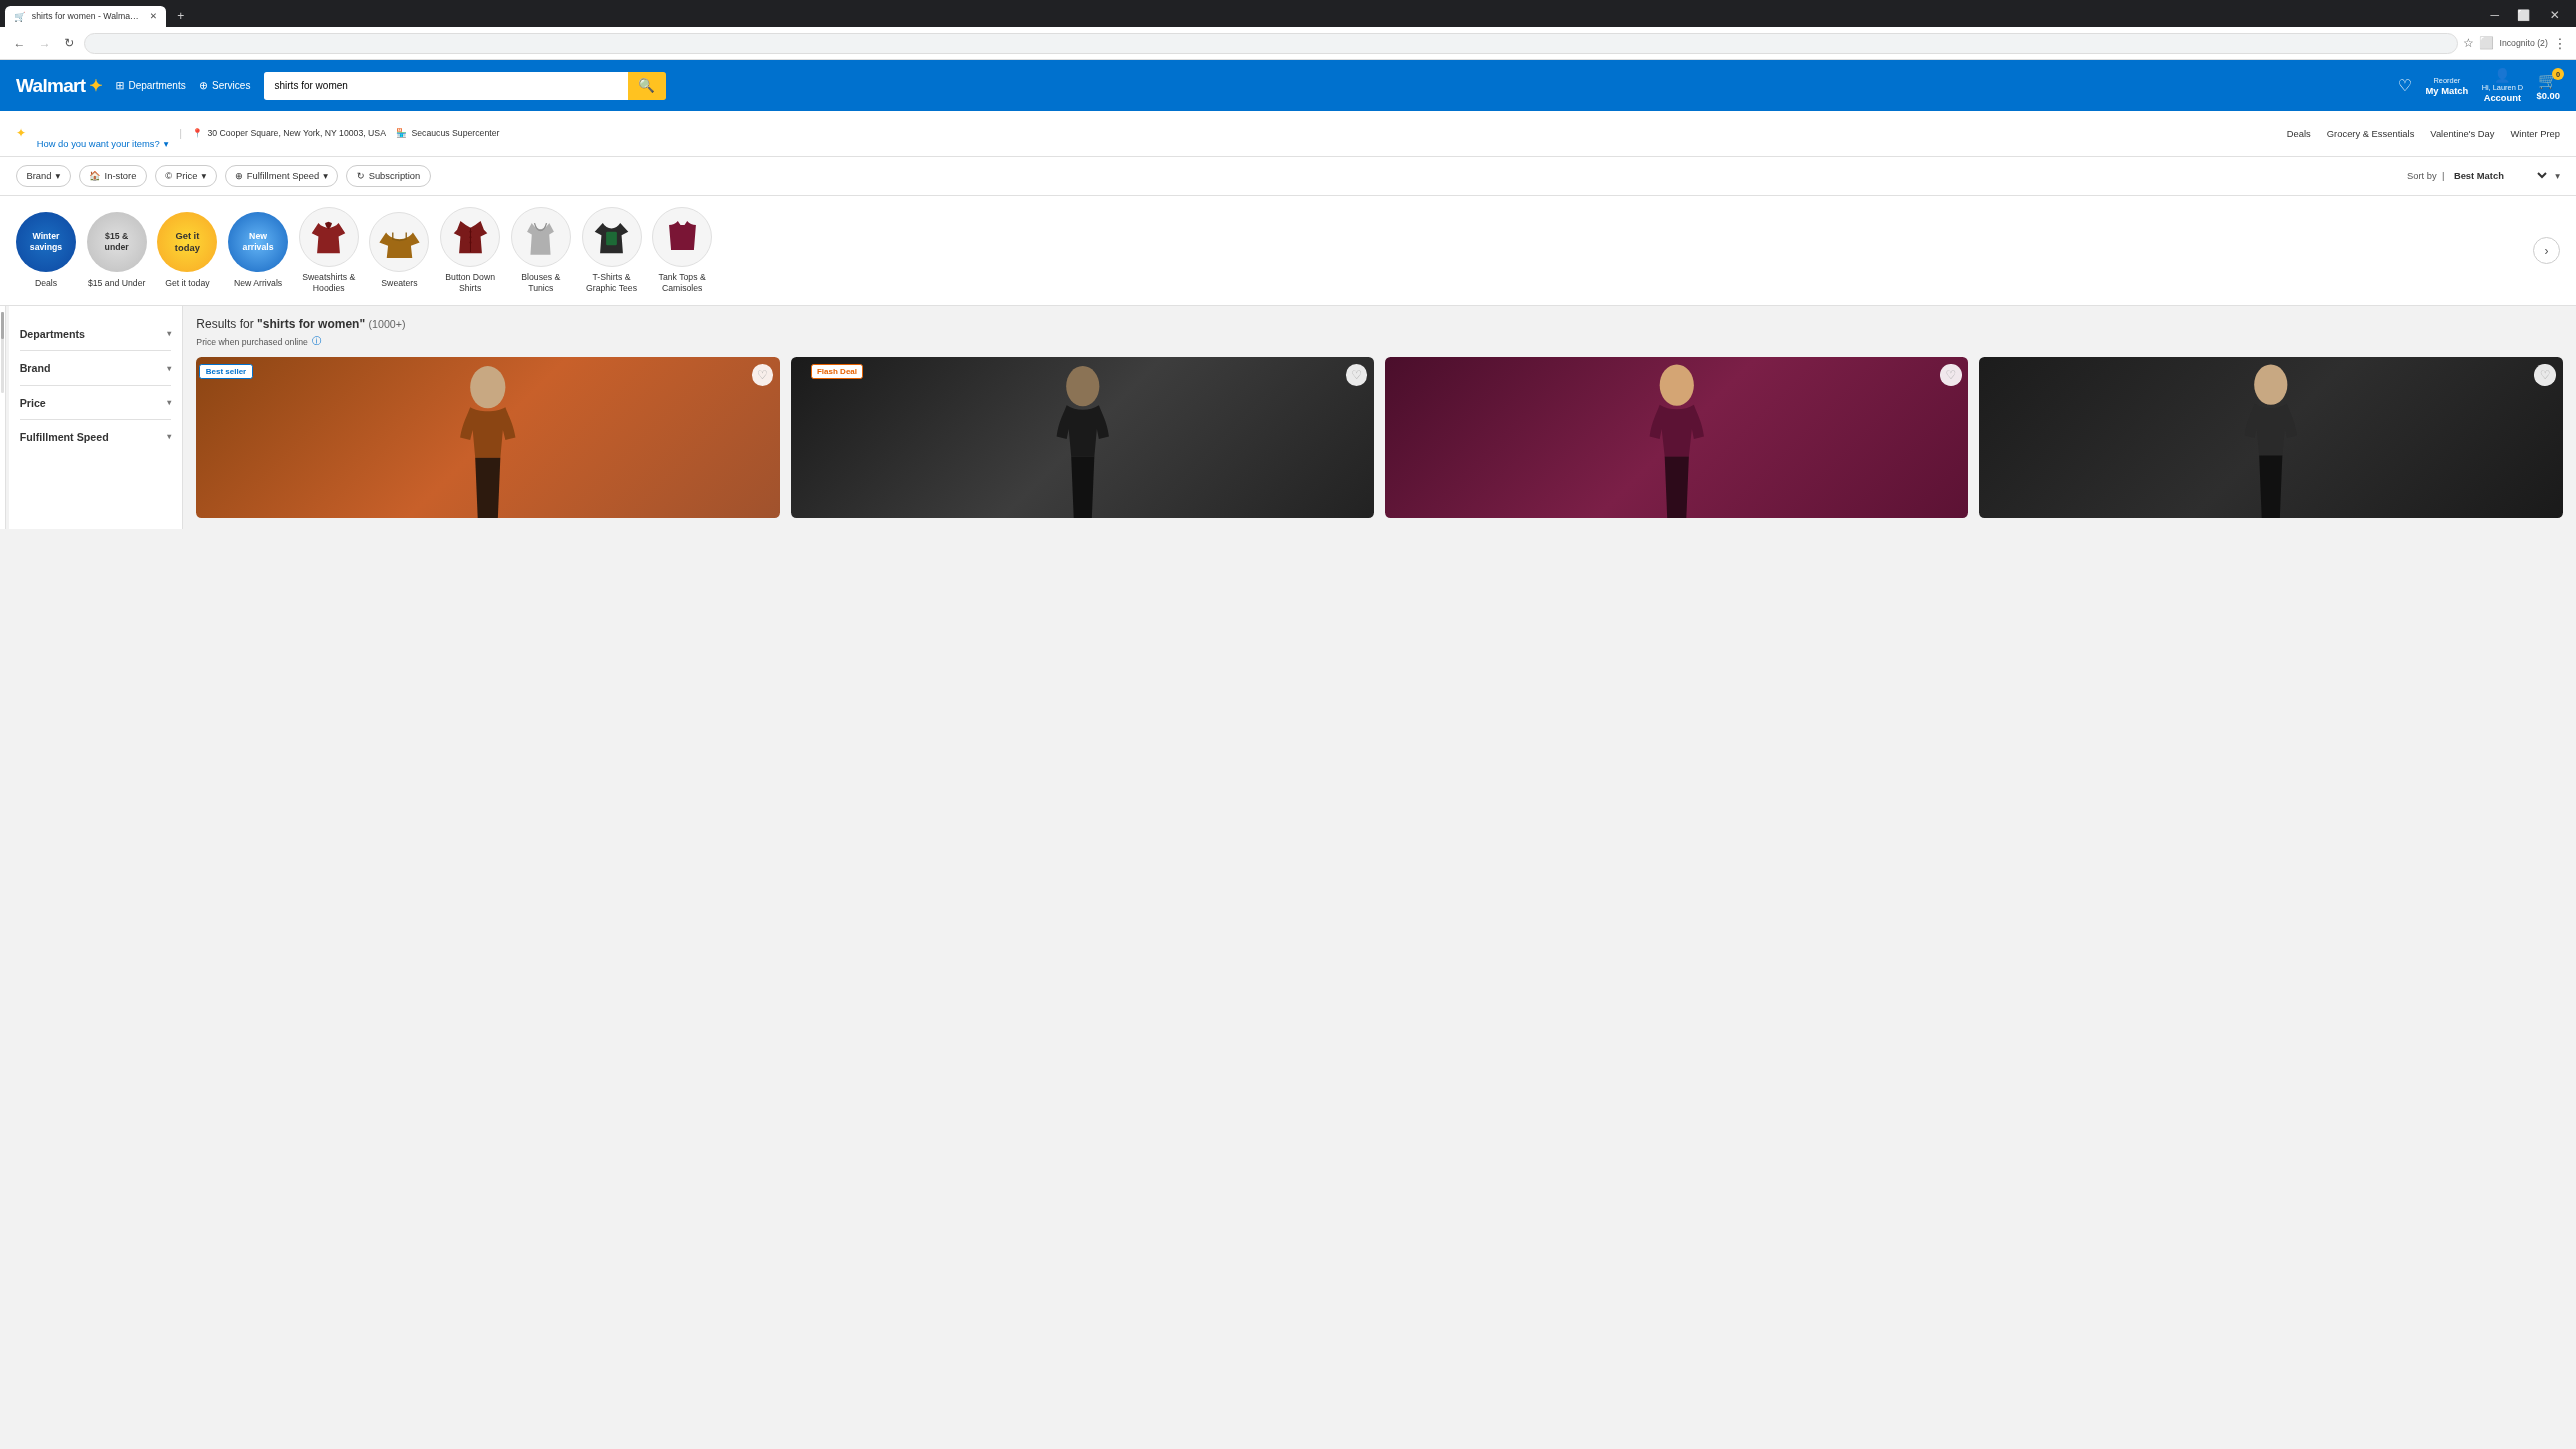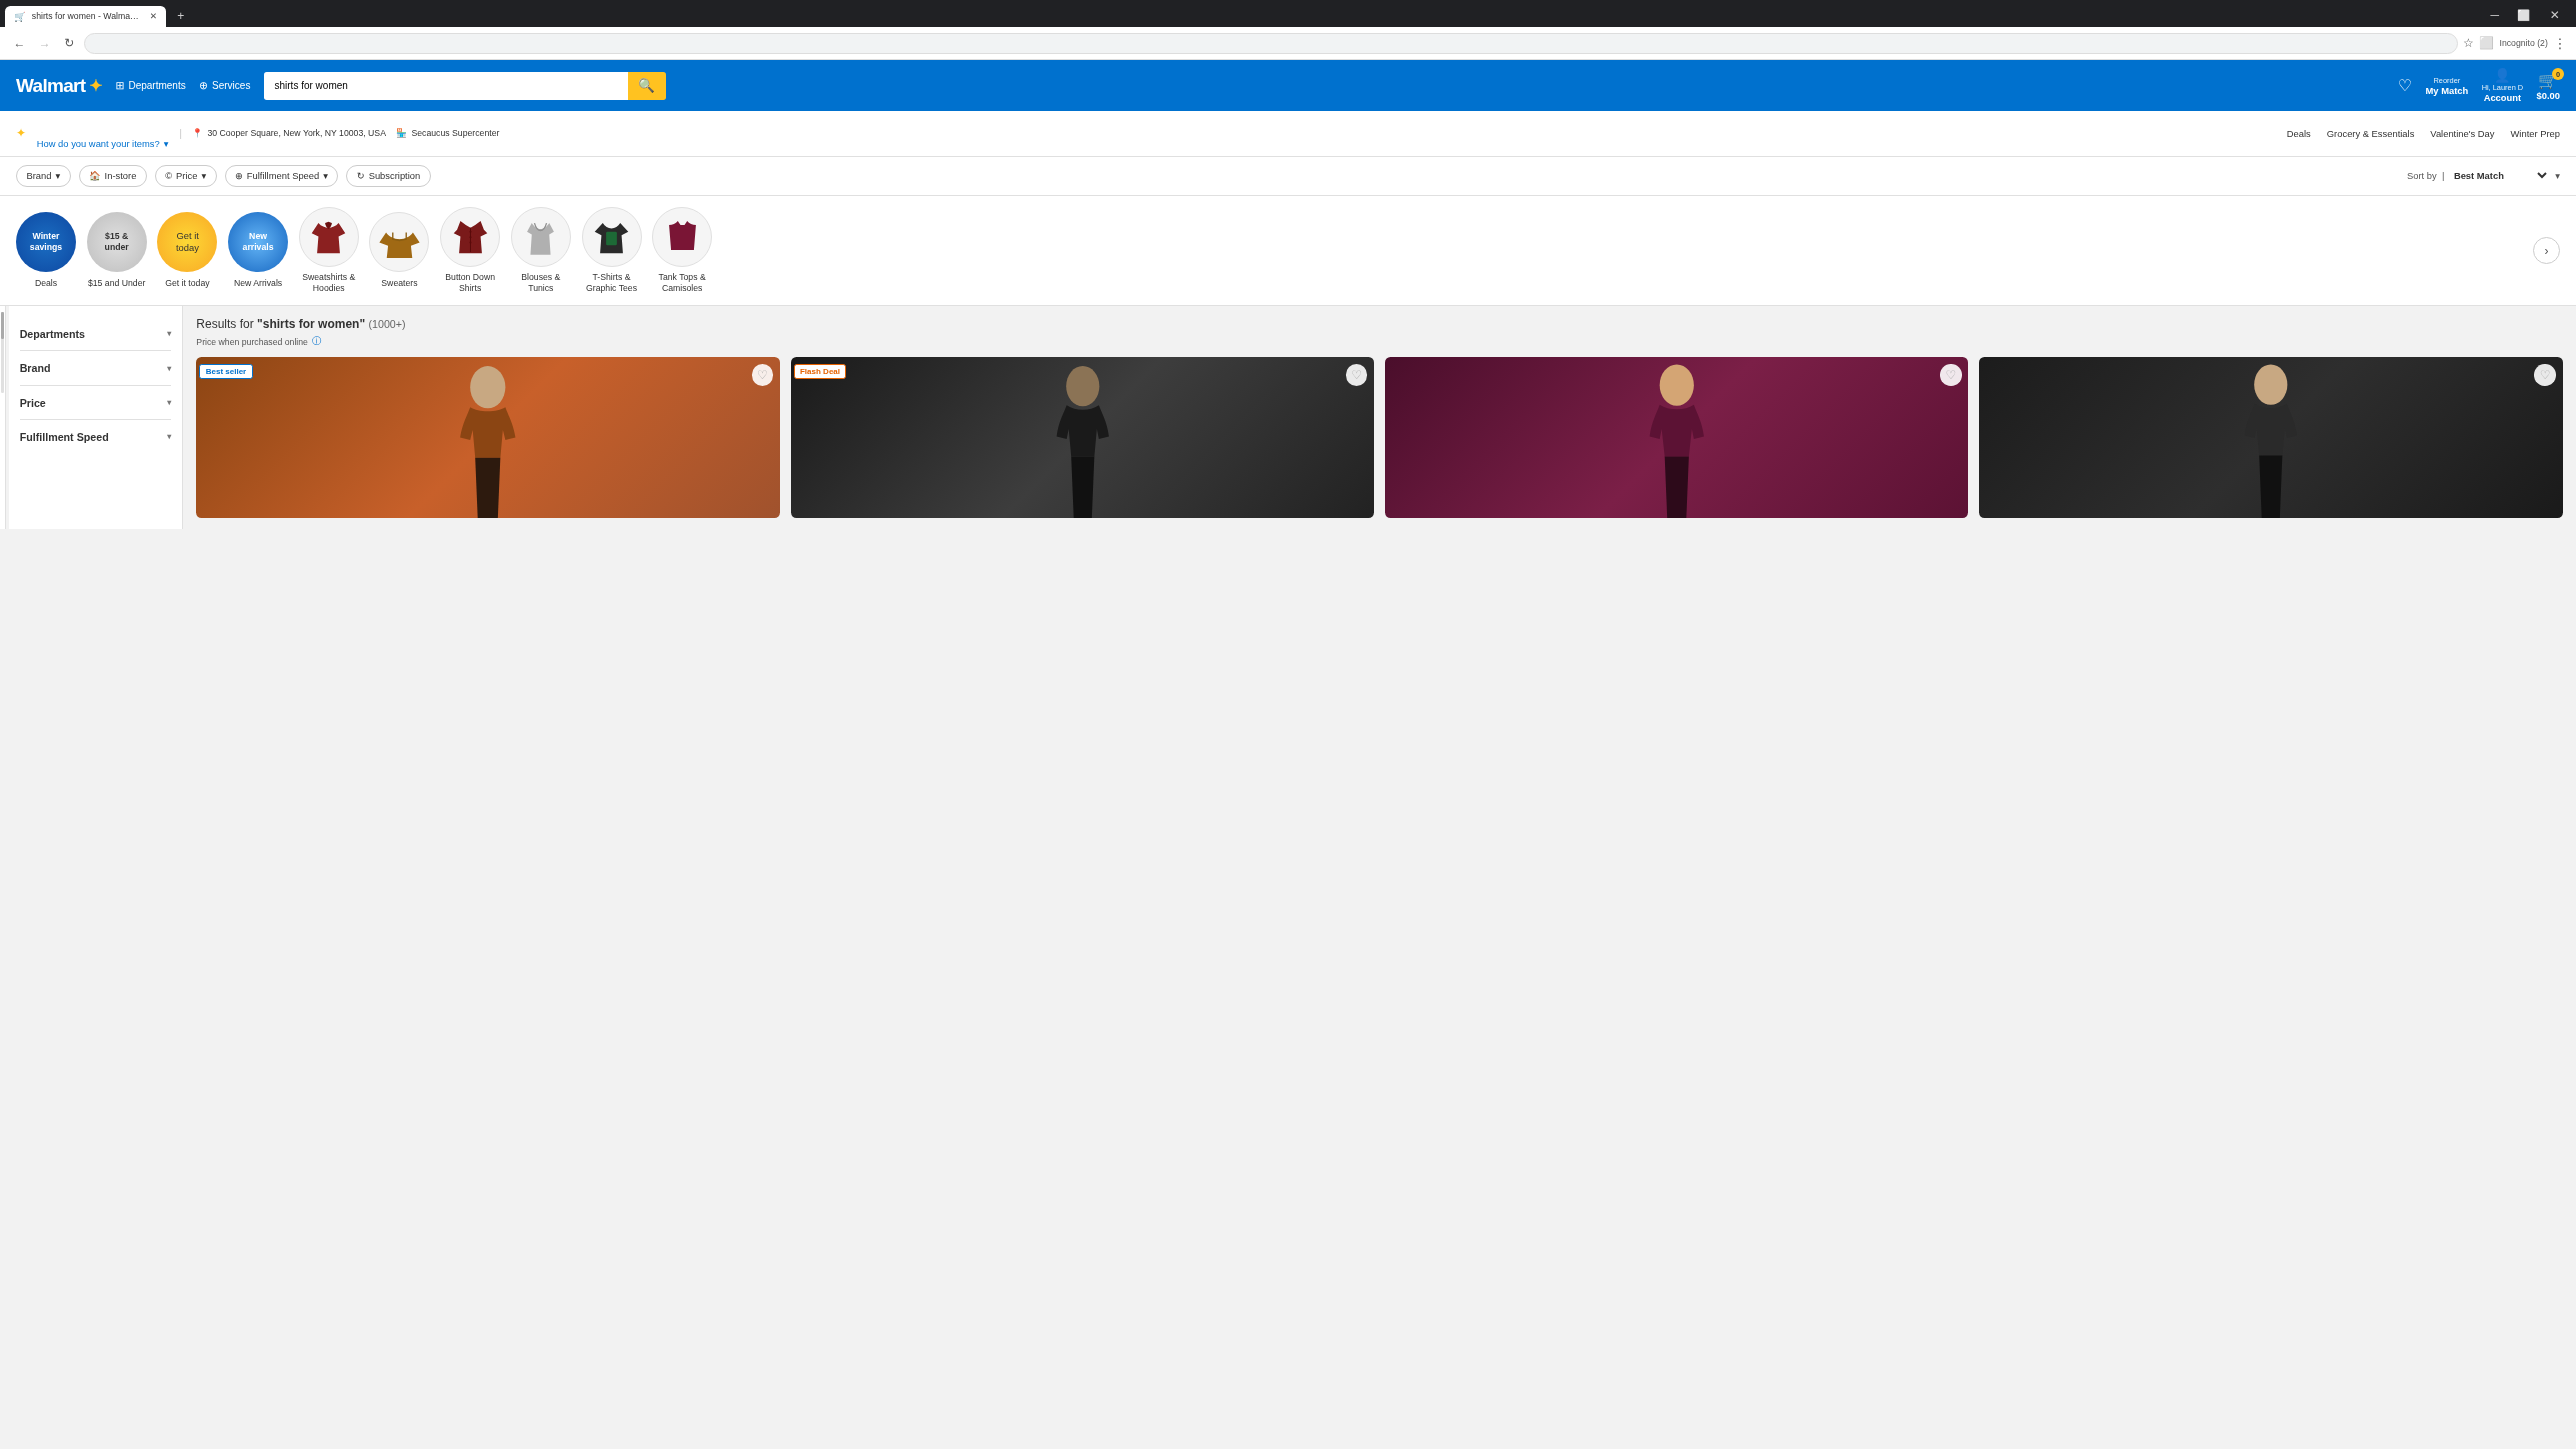--- a/index.html
+++ b/index.html
@@ -66,21 +66,21 @@
     .results-header span.query { font-weight: 700; }
     .results-header span.count { color: #666; font-size: 10.7px; }
     .price-note { font-size: 8.7px; color: #555; display: flex; align-items: center; gap: 4px; margin-bottom: 9.4px; }
     .info-icon { color: #0071ce; font-size: 9.4px; cursor: pointer; }
 
     
     .product-grid { display: grid; grid-template-columns: repeat(4, 1fr); gap: 10.7px; }
     .product-card { background: #fff; border-radius: 5.4px; overflow: hidden; position: relative; cursor: pointer; }
     .product-badge { position: absolute; top: 6.7px; left: 3px; padding: 2px 5.4px; border-radius: 2.7px; font-size: 8px; font-weight: 600; }
     .badge-bestseller { background: #fff; border: 1px solid #0071ce; color: #0071ce; }
-    .badge-flash { background: #fff; border: 1px solid #e76200; color: #e76200; }
+    .badge-flash { background: #fff; border: 1px solid #e76200; color: #e76200; margin-left: 17px; }
     .wishlist-btn { position: absolute; top: 6.7px; right: 6.7px; background: rgba(255,255,255,0.9); border: none; width: 21.5px; height: 21.5px; border-radius: 50%; display: flex; align-items: center; justify-content: center; cursor: pointer; font-size: 12px; color: #aaa; }
     
     .img-block { width: 100%; height: 161px; position: relative; overflow: hidden; }
 
     
     .img-rust { background: linear-gradient(135deg, #8b4513 0%, #c8602a 50%, #a0522d 100%); }
     .img-black { background: linear-gradient(135deg, #1a1a1a 0%, #3d3d3d 50%, #222 100%); }
     .img-plum { background: linear-gradient(135deg, #4a0e2b 0%, #7b1f47 50%, #5c1234 100%); }
     .img-darkgray { background: linear-gradient(135deg, #1c1c1c 0%, #2e2e2e 50%, #1a1a1a 100%); }
 
@@ -89,21 +89,21 @@
     .content-wrapper { display: flex; }
 
     
     .circle-blue { background: radial-gradient(circle, #1b6ec2, #0d47a1); }
     .circle-gray { background: radial-gradient(circle, #e0e0e0, #bdbdbd); }
     .circle-yellow { background: radial-gradient(circle, #fdd835, #f9a825); }
     .circle-blue-light { background: radial-gradient(circle, #64b5f6, #1565c0); }
 
     .circle-text { font-size: 8.7px; font-weight: 700; color: #fff; text-align: center; line-height: 1.3; padding: 4px; }
     .circle-text-dark { font-size: 8.7px; font-weight: 700; color: #333; text-align: center; line-height: 1.3; padding: 4px; }
-    .circle-text-yellow { font-size: 9.4px; font-weight: 400; color: #333; text-align: right; line-height: 1.3; padding: 4px; }
+    .circle-text-yellow { font-size: 9.4px; font-weight: 700; color: #333; text-align: center; line-height: 1.3; padding: 4px; }
 
     
     .scroll-indicator { display: flex; flex-direction: column; align-items: center; margin-right: 2.7px; }
     .scroll-track-v { width: 2.7px; height: 81px; background: #e0e0e0; border-radius: 1.3px; position: relative; }
     .scroll-thumb-v { width: 2.7px; height: 27px; background: #aaa; border-radius: 1.3px; position: absolute; top: 0; }
   </style>
 </head>
 <body>
 
 <div class="browser-chrome">

